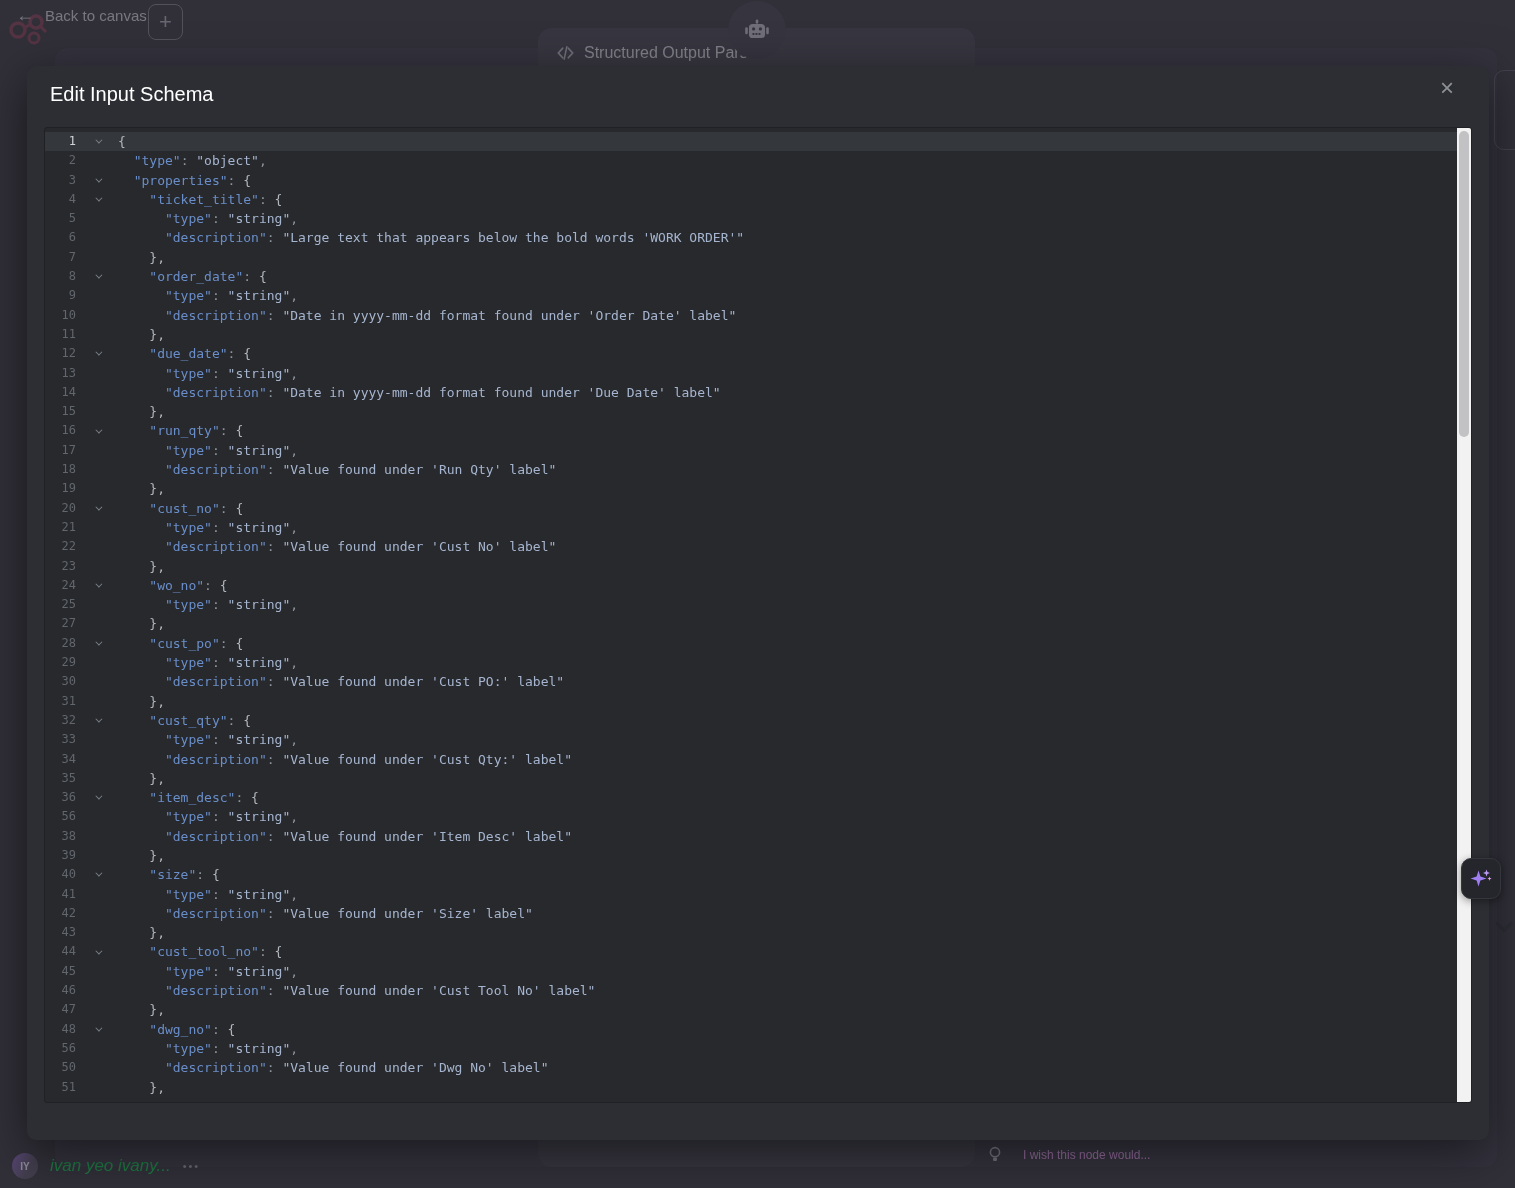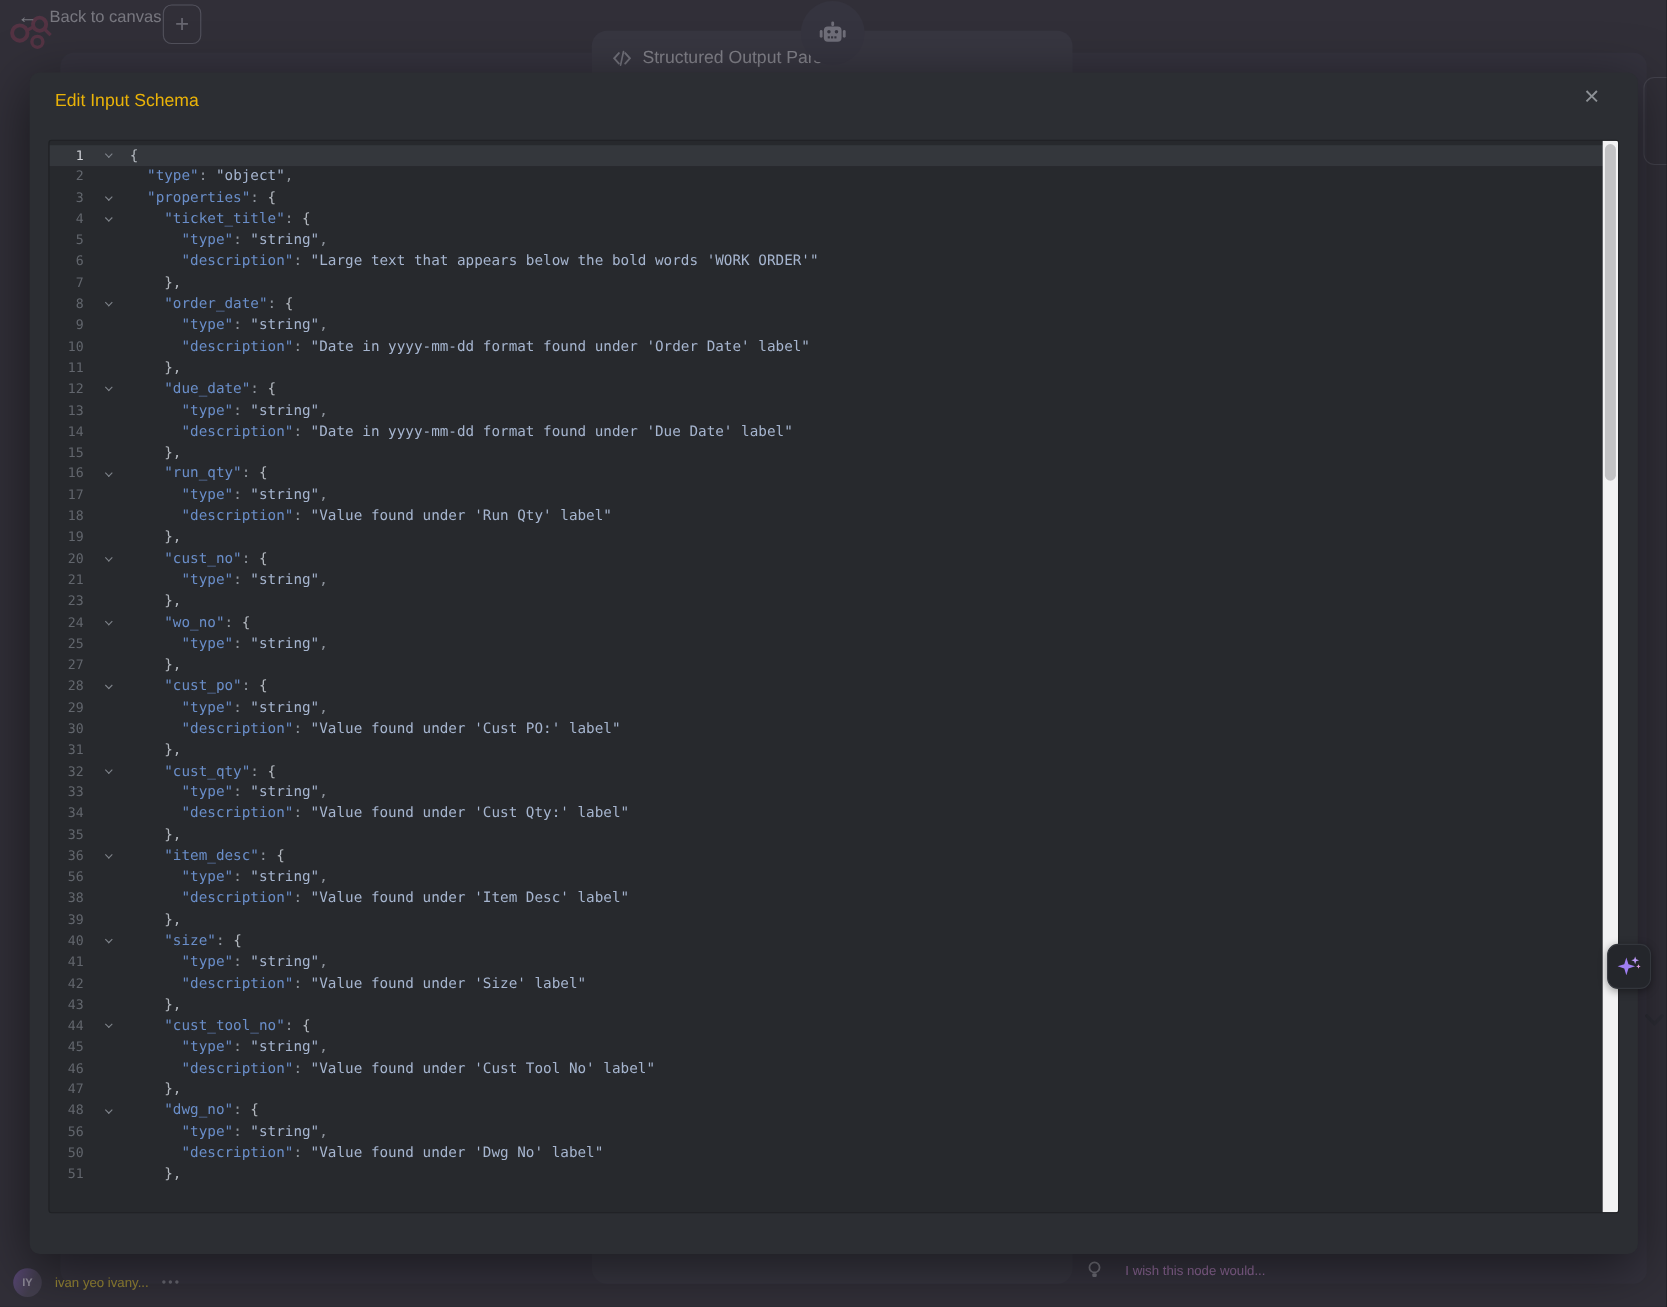--- a/index.html
+++ b/index.html
@@ -25,32 +25,32 @@
   .robot-circle{position:absolute;left:728px;top:1px;width:58px;height:58px;border-radius:50%;
                 background:#4e4d59;display:flex;align-items:center;justify-content:center;}
   .canvas-controls{position:absolute;left:1494px;top:70px;width:30px;height:80px;
                    border:1.5px solid #8a8a94;border-radius:10px;opacity:.5;}
   .chev-right{position:absolute;left:1494px;top:920px;}
   .user-menu{position:absolute;left:12px;top:1153px;display:flex;align-items:center;gap:12px;}
   .avatar{width:26px;height:26px;border-radius:50%;
           background:linear-gradient(120deg,#8f6fc0,#655f73 65%);
           display:flex;align-items:center;justify-content:center;
           color:#ece7f7;font-size:10px;font-weight:bold;}
-  .user-name{color:#fde047;font-size:12px;}
+  .user-name{color:#22c55e;font-size:17px;font-style:italic;}
   .more-dots{color:#a9a9b4;font-size:11px;letter-spacing:2px;}
   .wish-bar{position:absolute;left:988px;top:1146px;display:flex;align-items:center;gap:21px;
             color:#f0abfc;font-size:12px;}
 
   
   .overlay{position:absolute;inset:0;background:rgba(24,23,31,.45);z-index:2;}
 
   
   .modal{position:absolute;left:27px;top:66px;width:1462px;height:1074px;z-index:3;
          background:#2c2e33;border-radius:9px;box-shadow:0 12px 48px rgba(0,0,0,.5);}
-  .modal-title{position:absolute;left:23px;top:17px;font-size:16px;color:#eab308;}
+  .modal-title{position:absolute;left:23px;top:17px;font-size:20px;color:#ffffff;}
   .close-btn{position:absolute;right:28px;top:8px;font-size:24px;color:#8d9196;cursor:pointer;
              width:28px;height:28px;display:flex;align-items:center;justify-content:center;}
 
   
   .editor{position:absolute;left:17px;top:61px;width:1428px;height:976px;
           background:#27292d;border:1px solid #1f2124;border-radius:3px;
           overflow:hidden;padding-top:4px;}
   .cm-row{display:flex;height:19.3px;line-height:19.3px;
           font-family:"DejaVu Sans Mono",monospace;font-size:13px;}
   .cm-row.active{background:#34373c;}
@@ -271,20 +271,25 @@
               <i></i>
             </span>
             <span class="codeln"><span class="tk-p">    </span><span class="tk-k">"cust_no"</span><span class="tk-p">: </span><span class="tk-b">{</span></span>
           </div>
           <div class="cm-row">
             <span class="gut">21</span>
             <span class="fold"></span>
             <span class="codeln"><span class="tk-p">      </span><span class="tk-k">"type"</span><span class="tk-p">: </span><span class="tk-s">"string"</span><span class="tk-p">,</span></span>
           </div>
           <div class="cm-row">
+            <span class="gut">22</span>
+            <span class="fold"></span>
+            <span class="codeln"><span class="tk-p">      </span><span class="tk-k">"description"</span><span class="tk-p">: </span><span class="tk-s">"Value found under 'Cust No' label"</span></span>
+          </div>
+          <div class="cm-row">
             <span class="gut">23</span>
             <span class="fold"></span>
             <span class="codeln"><span class="tk-b">    },</span></span>
           </div>
           <div class="cm-row">
             <span class="gut">24</span>
             <span class="fold">
               <i></i>
             </span>
             <span class="codeln"><span class="tk-p">    </span><span class="tk-k">"wo_no"</span><span class="tk-p">: </span><span class="tk-b">{</span></span>

